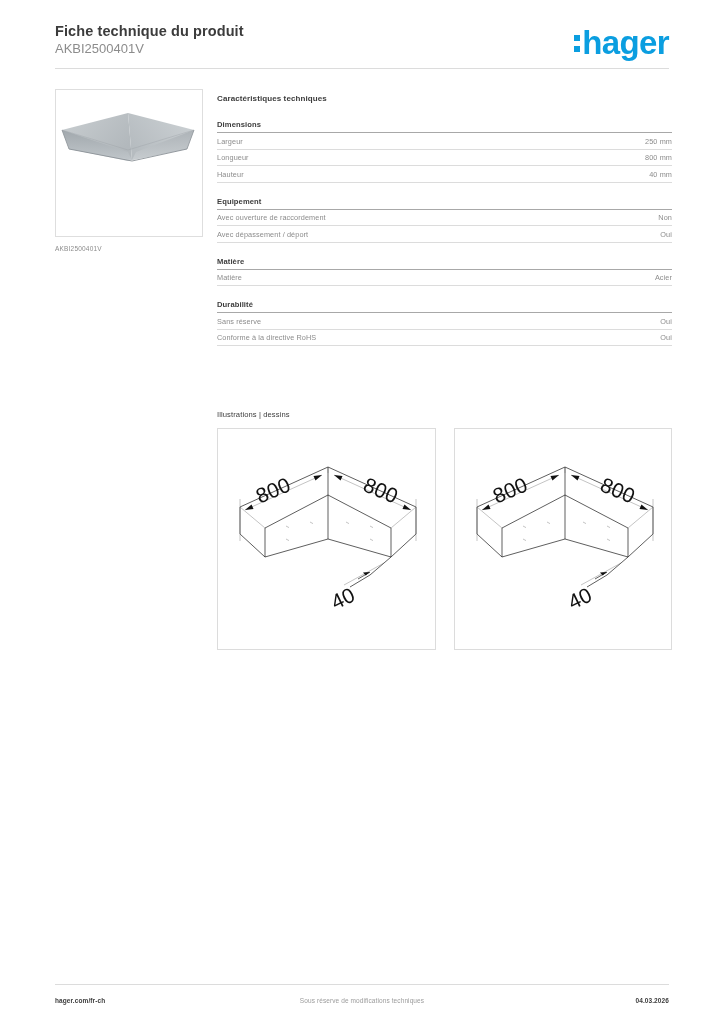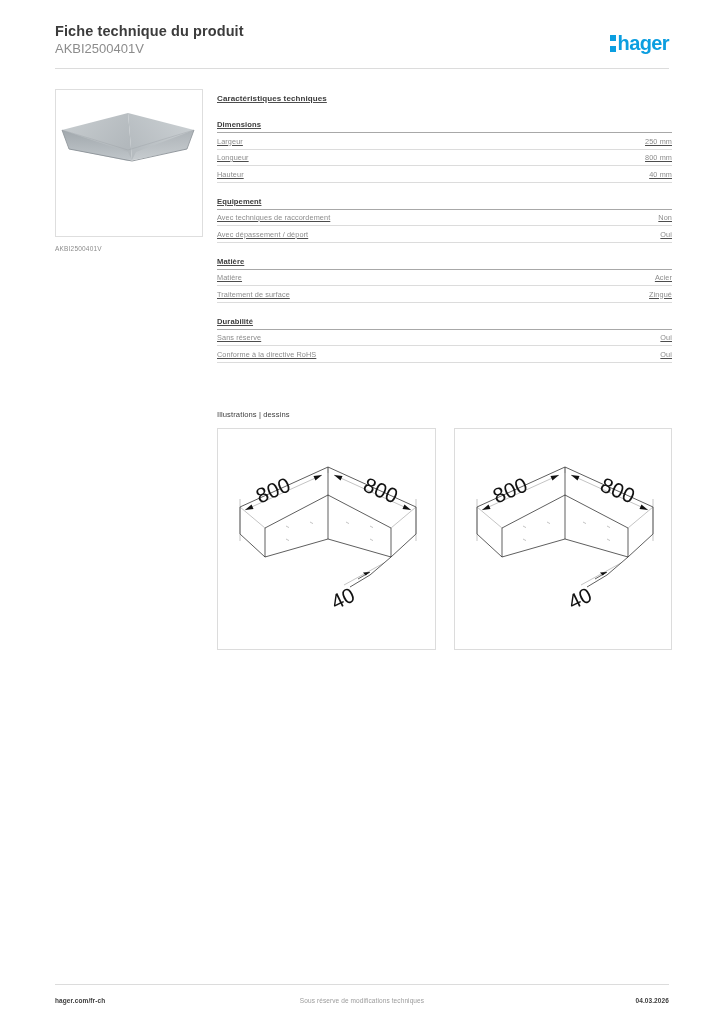--- a/index.html
+++ b/index.html
@@ -65,21 +65,21 @@
     position: absolute;
     left: 0;
     width: 6px;
     height: 6px;
     background: #0b9ee0;
     display: block;
   }
   .logo-colon i.top { top: 1px; }
   .logo-colon i.bot { top: 12px; }
   .logo-word {
-    font-size: 20px;
+    font-size: 33px;
     font-weight: bold;
     color: #0b9ee0;
     letter-spacing: -0.6px;
     line-height: 24px;
   }
 
   .header-rule {
     position: absolute;
     left: 55px;
     top: 68px;
@@ -109,21 +109,20 @@
     color: #8c8c8c;
     letter-spacing: 0.2px;
   }
 
   
   .specs {
     position: absolute;
     left: 217px;
     top: 94px;
     width: 455px;
-    text-decoration: underline;
   }
   .specs-title {
     font-size: 8px;
     font-weight: bold;
     color: #3c3c3c;
     margin: 0 0 17px 0;
     letter-spacing: 0.1px;
   }
   .spec-group { margin-bottom: 14px; }
   .spec-group:last-child { margin-bottom: 0; }
@@ -292,37 +291,33 @@
             <span class="spec-value">800 mm</span>
           </div>
           <div class="spec-row">
             <span class="spec-label">Hauteur</span>
             <span class="spec-value">40 mm</span>
           </div>
         </div>
         <div class="spec-group">
           <div class="group-head">Equipement</div>
           <div class="spec-row">
-            <span class="spec-label">Avec techniques de raccordement</span>
+            <span class="spec-label">Avec ouverture de raccordement</span>
             <span class="spec-value">Non</span>
           </div>
           <div class="spec-row">
             <span class="spec-label">Avec dépassement / déport</span>
             <span class="spec-value">Oui</span>
           </div>
         </div>
         <div class="spec-group">
           <div class="group-head">Matière</div>
           <div class="spec-row">
             <span class="spec-label">Matière</span>
             <span class="spec-value">Acier</span>
-          </div>
-          <div class="spec-row">
-            <span class="spec-label">Traitement de surface</span>
-            <span class="spec-value">Zingué</span>
           </div>
         </div>
         <div class="spec-group">
           <div class="group-head">Durabilité</div>
           <div class="spec-row">
             <span class="spec-label">Sans réserve</span>
             <span class="spec-value">Oui</span>
           </div>
           <div class="spec-row">
             <span class="spec-label">Conforme à la directive RoHS</span>

